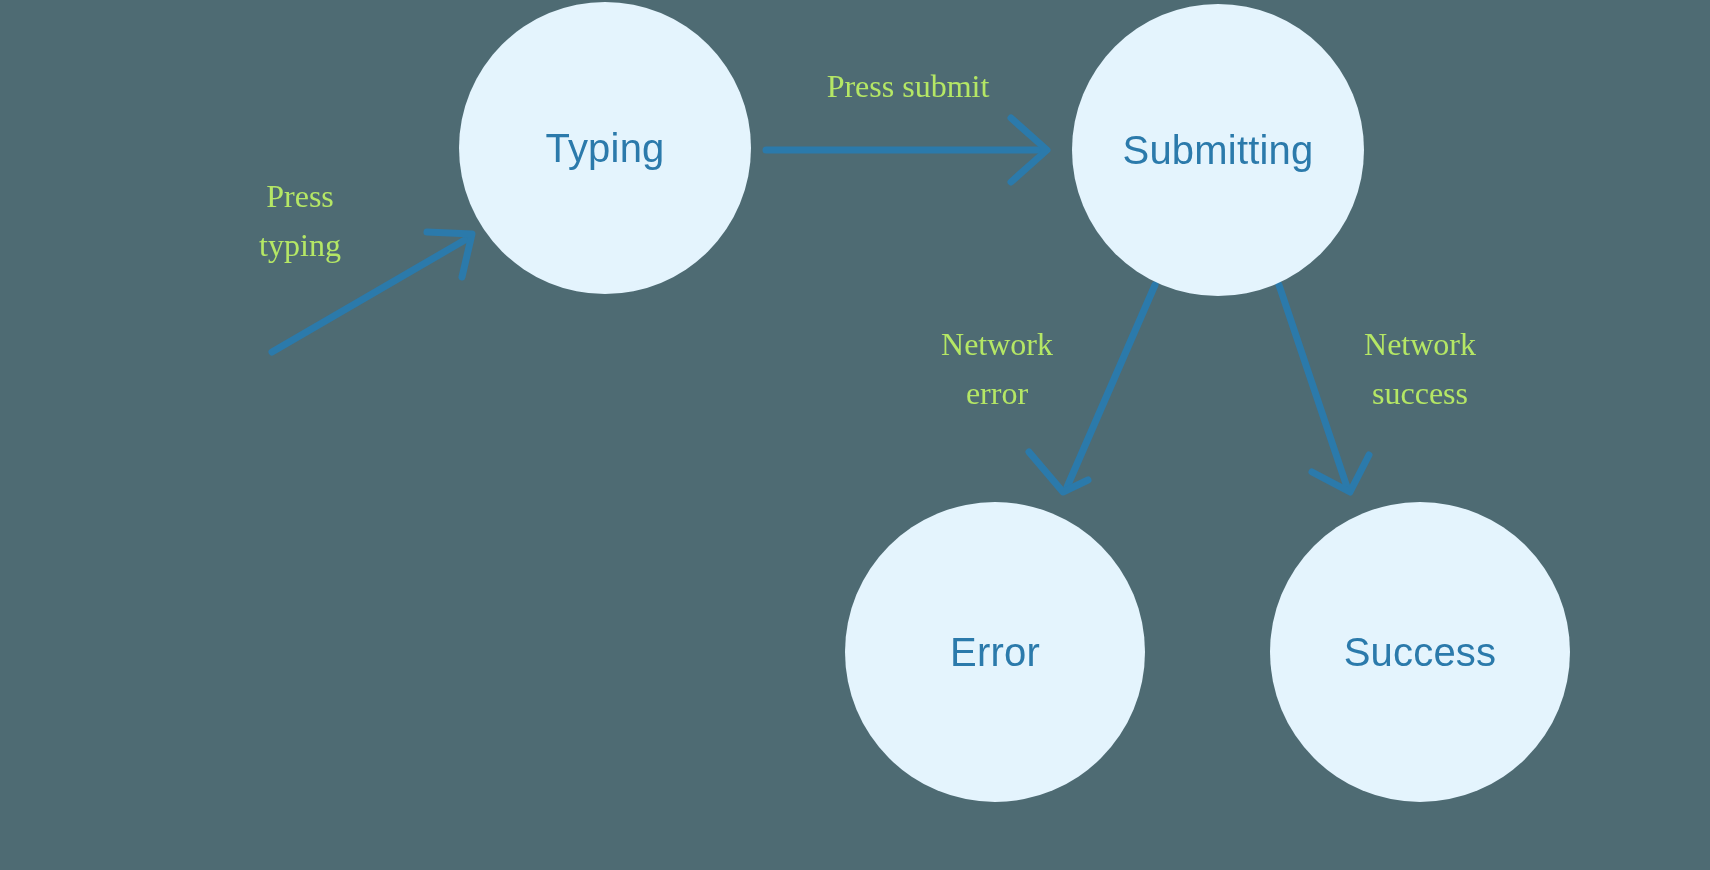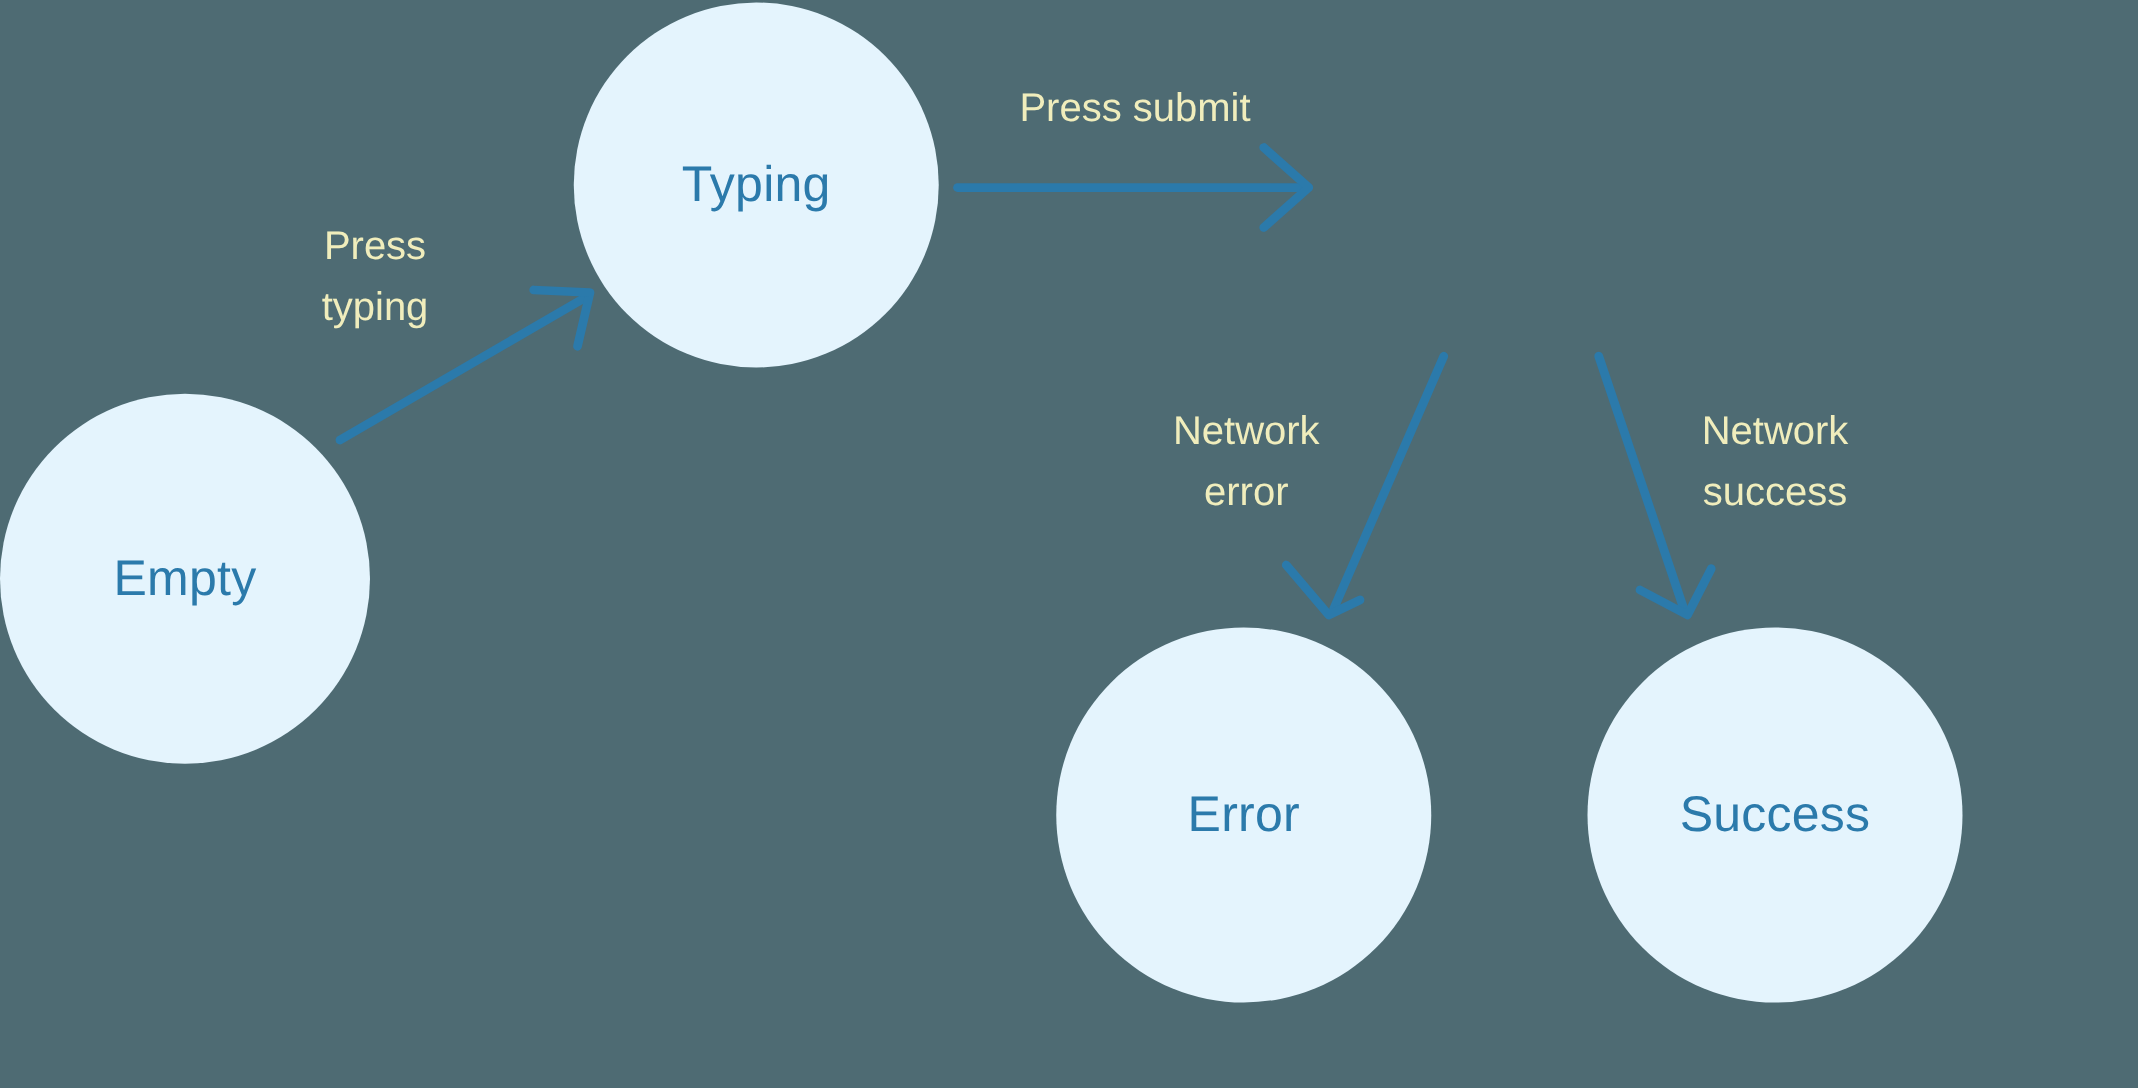--- a/index.html
+++ b/index.html
@@ -37,24 +37,24 @@
   .node-label {
     color: #2b7aab;
     font-size: 40px;
     font-family: "Liberation Sans", sans-serif;
     letter-spacing: 0.2px;
     white-space: nowrap;
     line-height: 1;
   }
   .edge-label {
     position: absolute;
-    color: #fef9c3;
+    color: #bef264;
     opacity: 0.92;
     font-size: 32px;
-    font-family: Liberation Sans, sans-serif;
+    font-family: Liberation Serif, serif;
     line-height: 1.52;
     white-space: pre-line;
     text-align: center;
   }
   .edge-label.center { transform: translateX(-50%); }
 </style>
 </head>
 <body>
 
 <div id="stage">
@@ -75,28 +75,28 @@
       <line x1="1155" y1="285" x2="1067" y2="487" stroke="#2b7aab" stroke-width="7" stroke-linecap="round"></line>
       <polyline points="1029,452 1063,492 1088,480" fill="none" stroke="#2b7aab" stroke-width="7" stroke-linecap="round" stroke-linejoin="round"></polyline>
     </g>
 
     <g>
       <line x1="1279" y1="285" x2="1347" y2="487" stroke="#2b7aab" stroke-width="7" stroke-linecap="round"></line>
       <polyline points="1312,472 1350,492 1369,455" fill="none" stroke="#2b7aab" stroke-width="7" stroke-linecap="round" stroke-linejoin="round"></polyline>
     </g>
   </svg>
 
-  <div class="node" style="left:0px; top:315px; width:296px; height:296px;">
-    <span class="node-label">Empty</span>
-  </div>
 
   <div class="node" style="left:459px; top:2px; width:292px; height:292px;">
     <span class="node-label">Typing</span>
   </div>
 
+  <div class="node" style="left:1072px; top:4px; width:292px; height:292px;">
+    <span class="node-label">Submitting</span>
+  </div>
 
   <div class="node" style="left:845px; top:502px; width:300px; height:300px;">
     <span class="node-label">Error</span>
   </div>
 
   <div class="node" style="left:1270px; top:502px; width:300px; height:300px;">
     <span class="node-label">Success</span>
   </div>
 
   <div class="edge-label center" style="left:300px; top:172px;">Press

